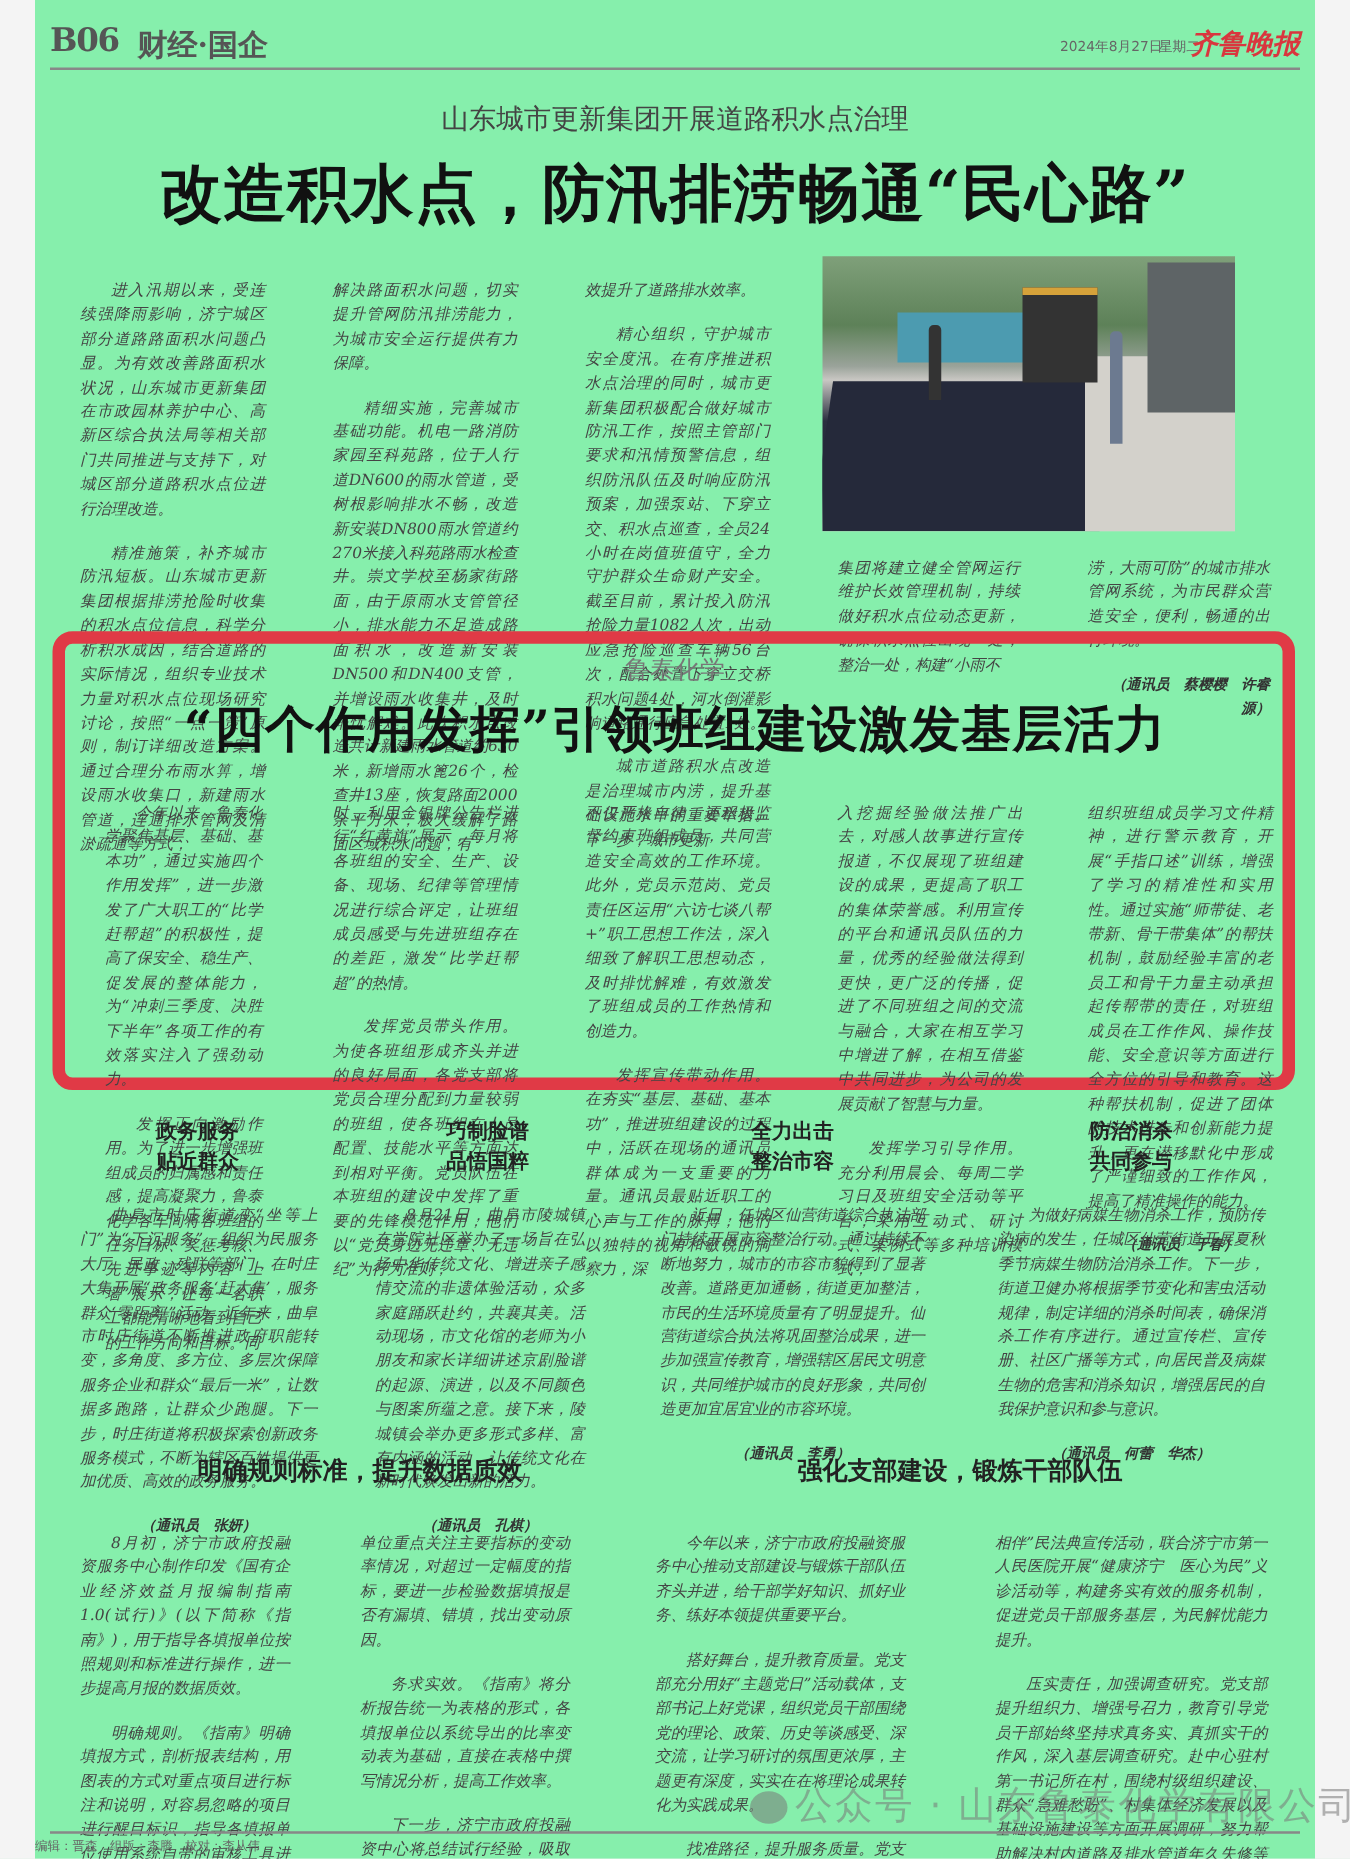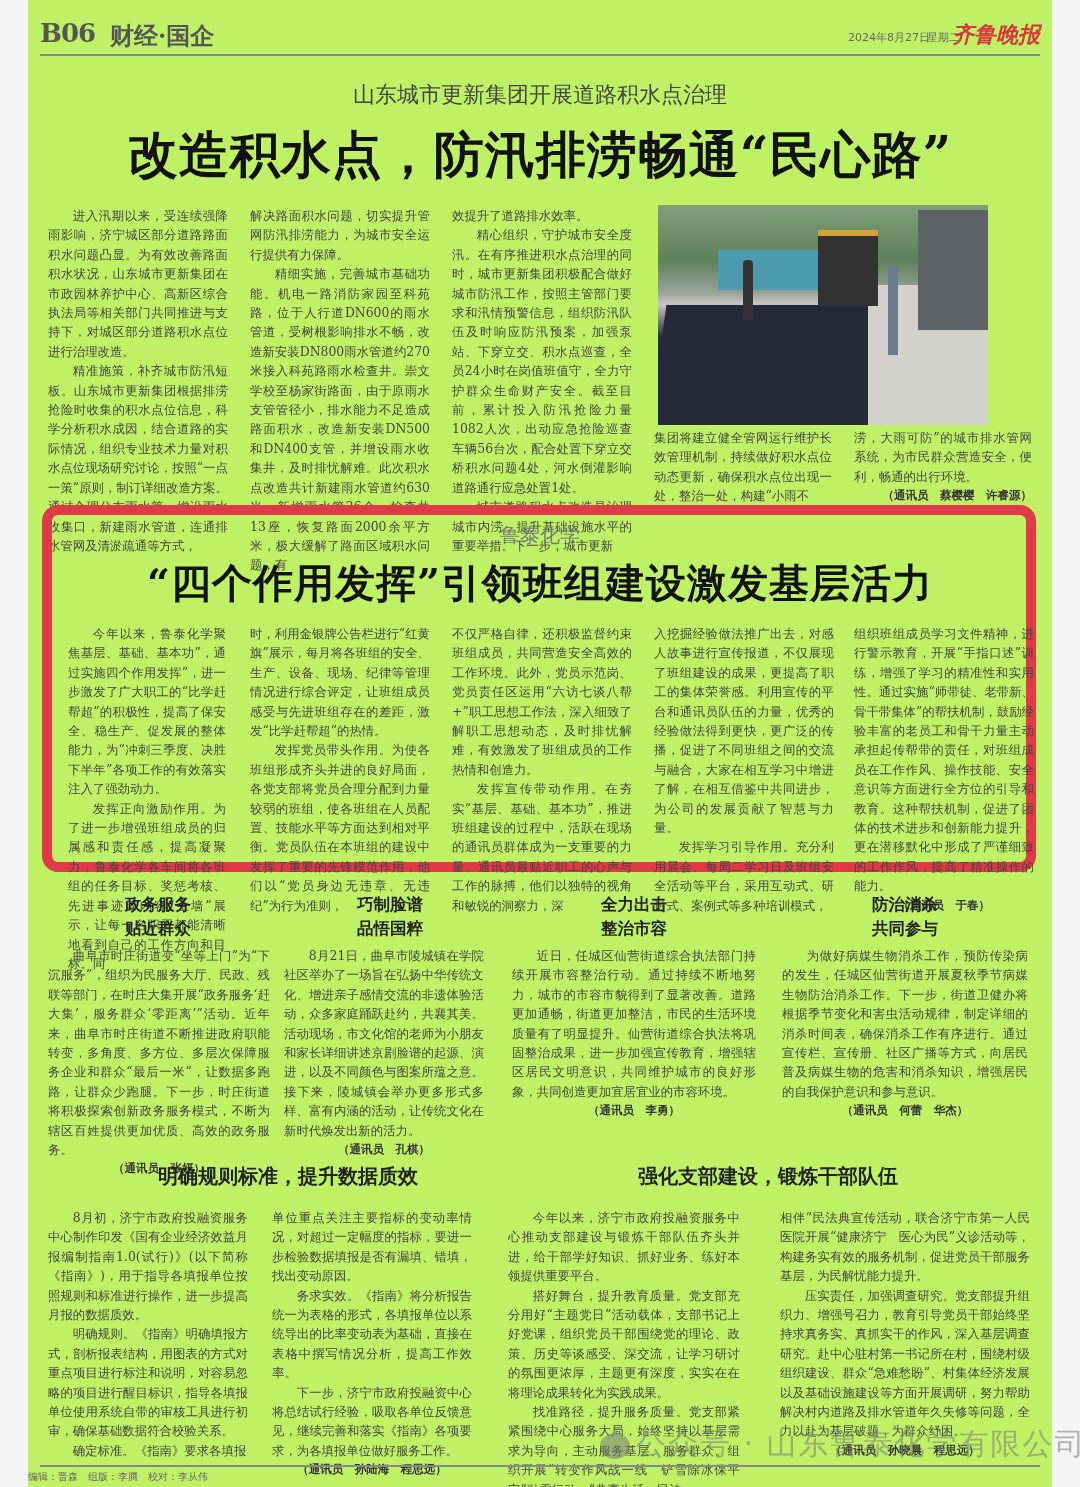--- a/index.html
+++ b/index.html
@@ -1,27 +1,27 @@
 <!DOCTYPE html>
 <html><head>
 <meta charset="utf-8">
 <style>
   html,body{margin:0;padding:0;background:#f4f4f4;}
   body{width:1080px;height:1487px;position:relative;overflow:hidden;font-family:"DejaVu Serif","Liberation Serif",serif;color:#333;}
-  .page{position:absolute;left:28px;top:0;width:1024px;height:1487px;background:#bef264;}
+  .page{position:absolute;left:28px;top:0;width:1024px;height:1487px;background:#86efac;}
   .masthead{position:absolute;left:12px;top:18px;width:1000px;height:36px;border-bottom:2px solid #888;}
   .pageno{position:absolute;left:0;top:0;font-family:"DejaVu Serif",serif;font-weight:bold;font-size:26px;color:#555;letter-spacing:-1px;}
   .section{position:absolute;left:70px;top:2px;font-size:24px;font-weight:bold;color:#555;}
   .dateline{position:absolute;right:110px;top:12px;font-size:11px;color:#666;font-family:"DejaVu Sans",sans-serif;}
   .weekday{position:absolute;right:80px;top:12px;font-size:11px;color:#666;font-family:"DejaVu Sans",sans-serif;}
   .paper-logo{position:absolute;right:0;top:2px;font-size:22px;font-weight:bold;color:#d9363e;font-style:italic;}
   .kicker{position:absolute;left:0;width:1024px;text-align:center;font-family:"DejaVu Sans",sans-serif;color:#444;}
   .headline{position:absolute;left:0;width:1024px;text-align:center;font-weight:bold;color:#111;letter-spacing:1px;}
   .col{position:absolute;font-size:12.4px;line-height:19.4px;color:#444;text-align:justify;}
-  .col p{margin:0;text-indent:2em;}
+  .col p{margin:16px;text-indent:2em;font-style:italic;}
   .col .byline{text-indent:0;text-align:right;font-weight:bold;color:#333;font-family:"DejaVu Sans",sans-serif;font-size:11.5px;}
   .col .byline.center{text-align:center;}
   .photo{position:absolute;left:630px;top:205px;width:330px;height:220px;overflow:hidden;
     background:linear-gradient(180deg,#7fa07a 0%,#5d8158 25%,#9aa39a 40%,#c9c7c3 45%,#2a2f3f 60%,#1f2333 85%,#d8d6d0 100%);}
   .photo .road{position:absolute;left:0;top:100px;width:230px;height:120px;background:#25293a;transform:skewX(-8deg);}
   .photo .sidewalk{position:absolute;right:0;top:80px;width:120px;height:140px;background:#d3d1cb;}
   .photo .truck{position:absolute;right:0;top:5px;width:70px;height:120px;background:#5e6466;}
   .photo .paver{position:absolute;left:160px;top:25px;width:60px;height:70px;background:#333;border-top:6px solid #d6a23a;}
   .photo .fence{position:absolute;left:60px;top:45px;width:110px;height:40px;background:#4c9bb0;}
   .photo .person{position:absolute;width:10px;height:60px;background:#333;border-radius:4px 4px 0 0;}

